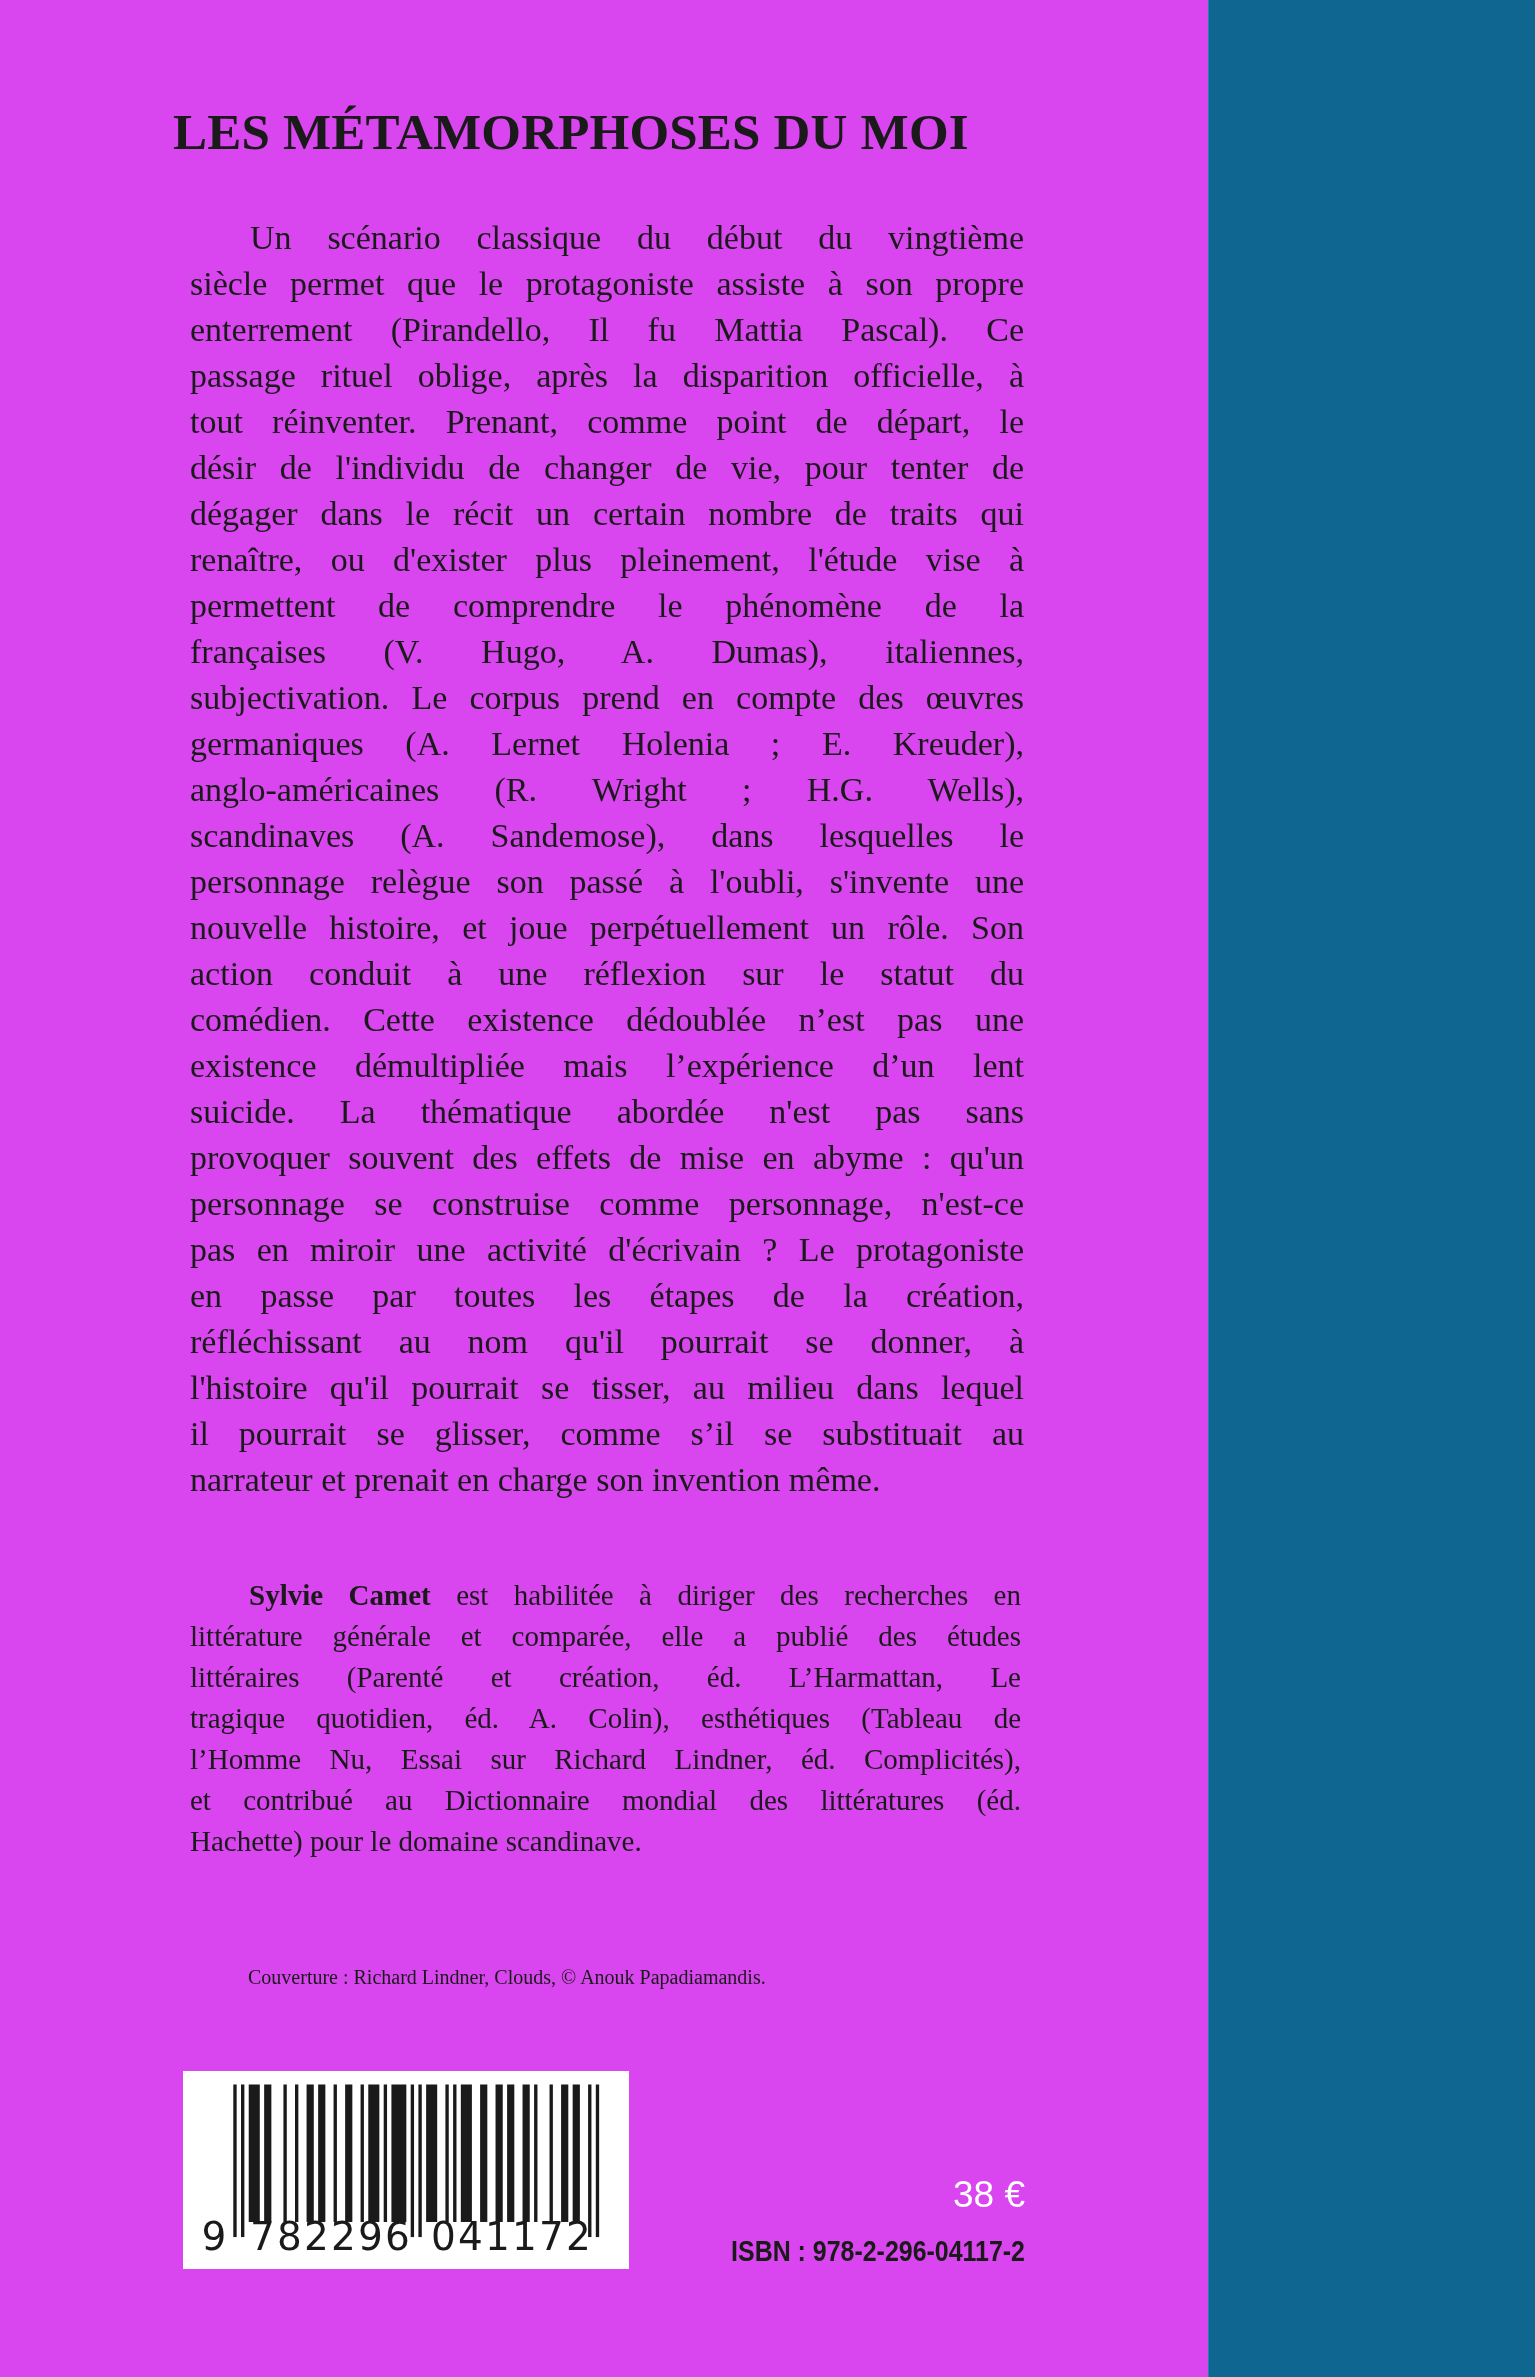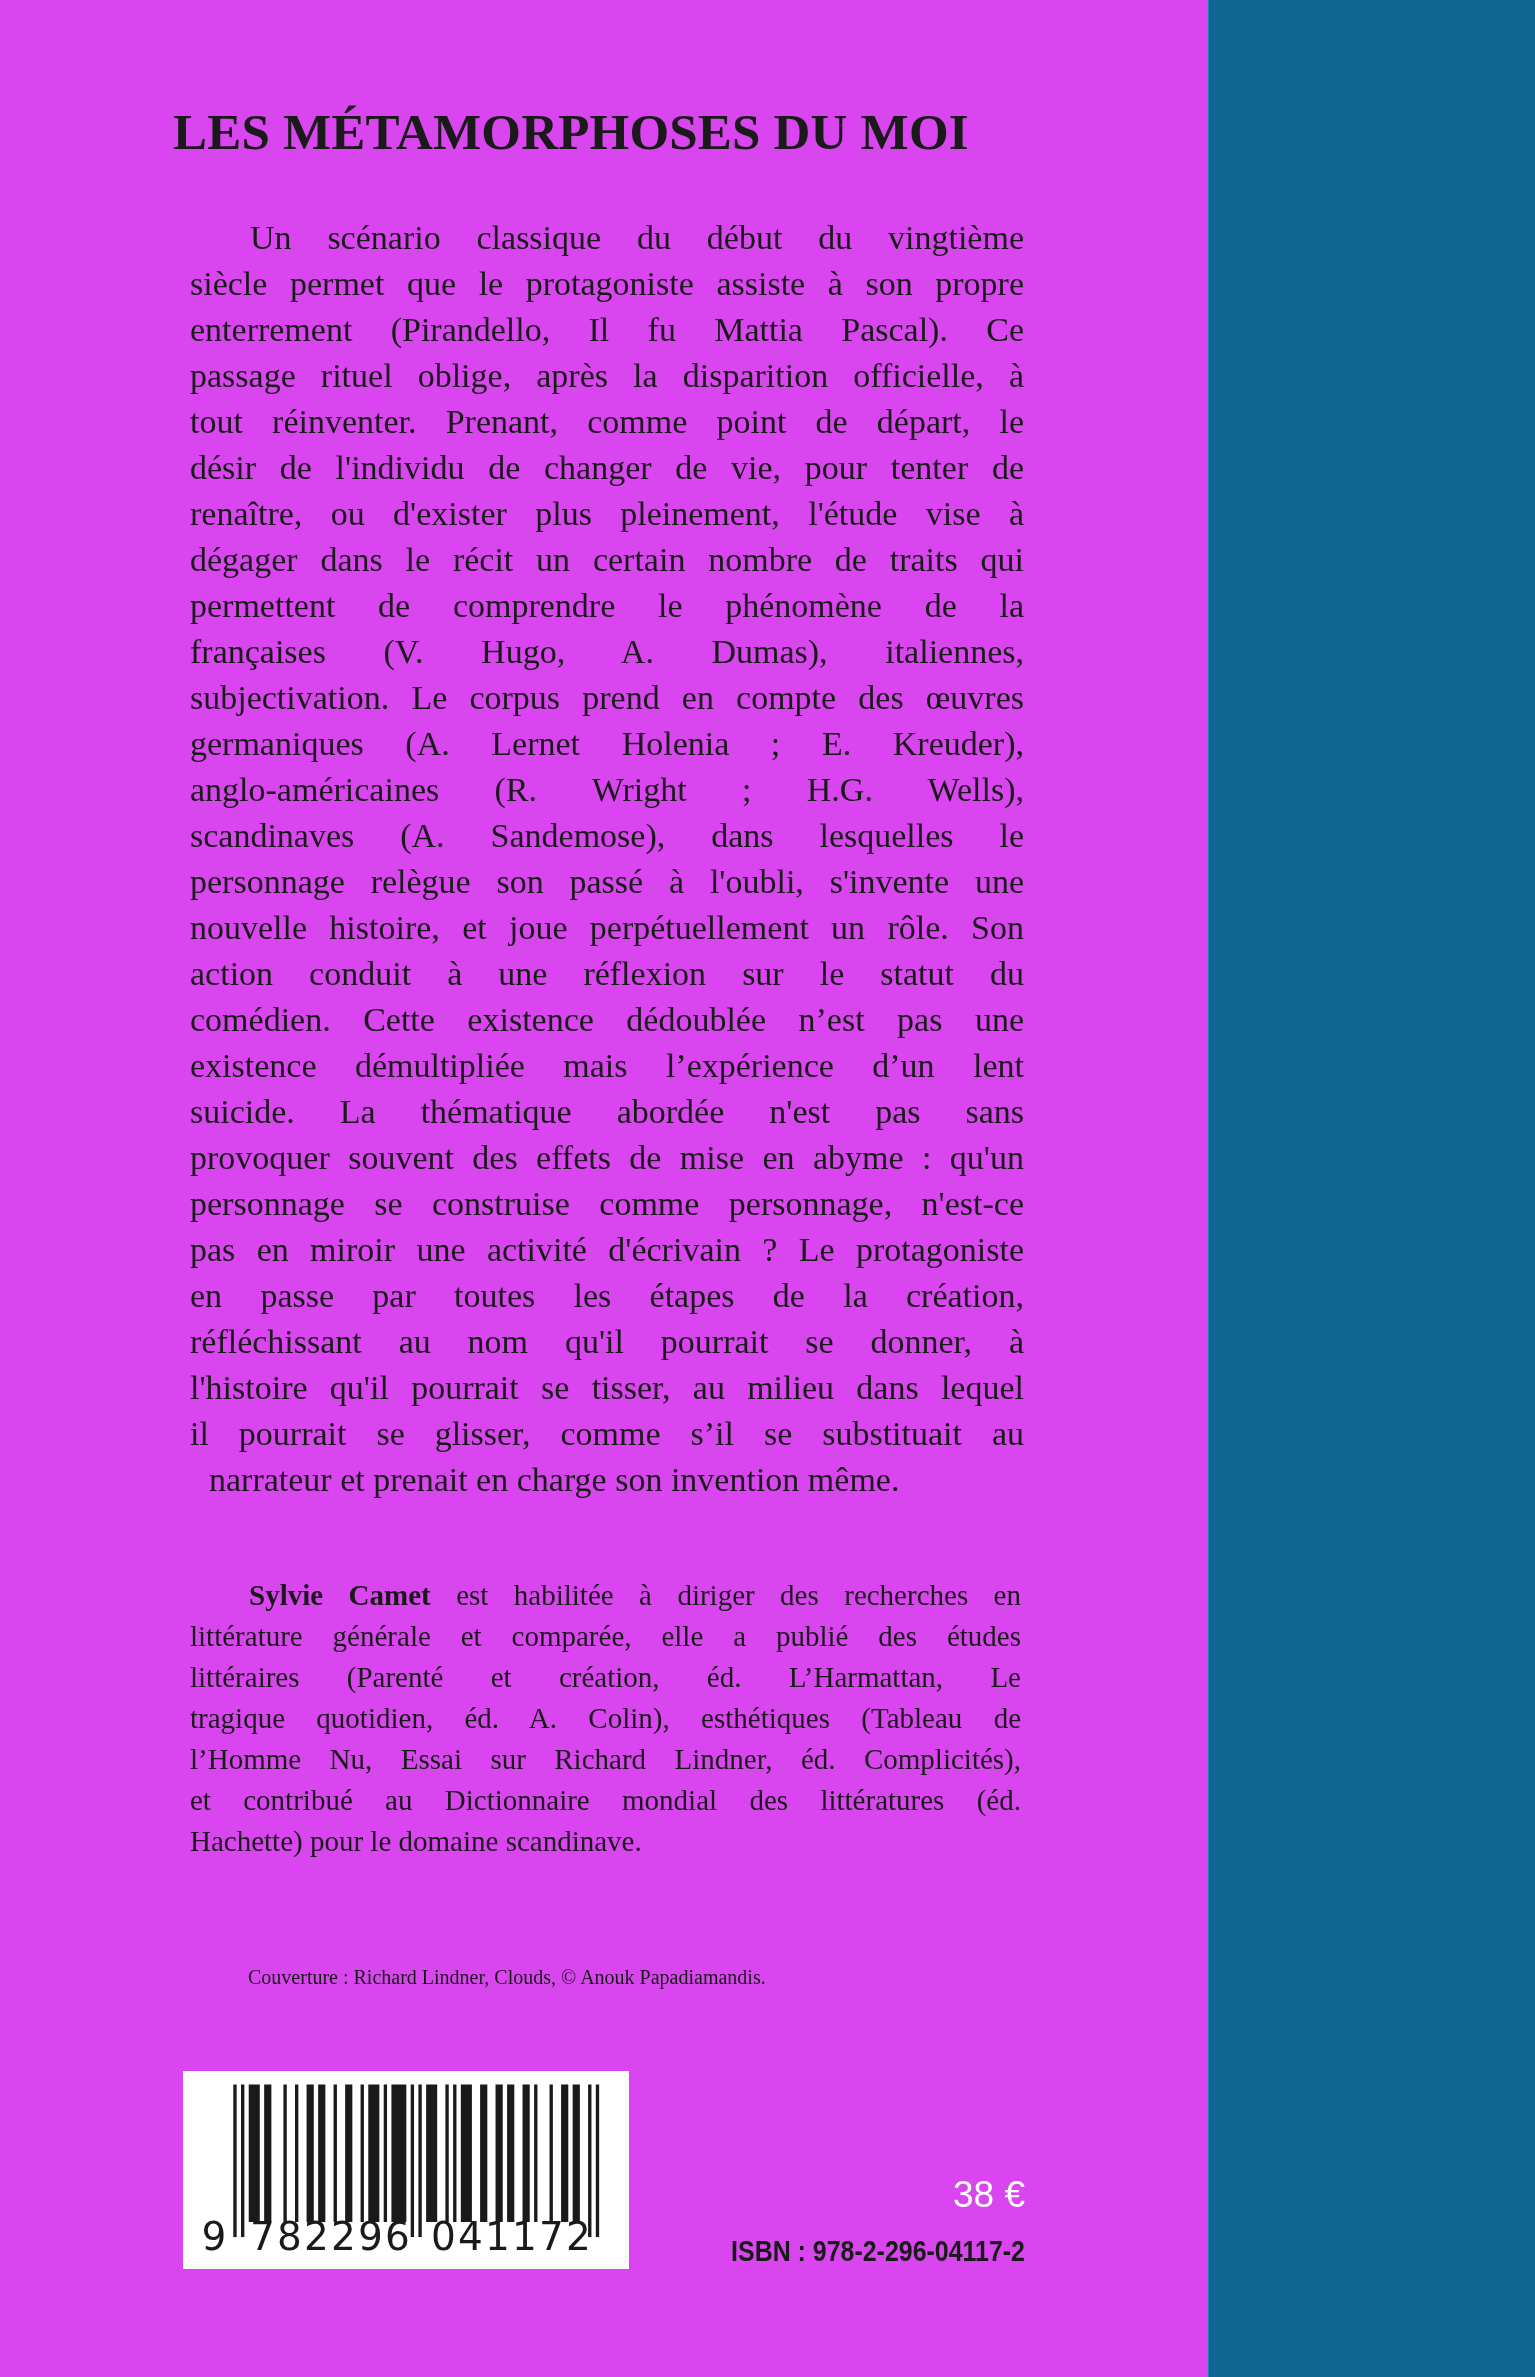--- a/index.html
+++ b/index.html
@@ -58,21 +58,20 @@
     }
     .abstract .line {
       display: block;
       text-align: justify;
       text-align-last: justify;
       white-space: nowrap;
       height: 46px;
     }
     .abstract .line.last {
       text-align-last: left;
-      margin-left: 19px;
     }
     .abstract .line.indent {
       padding-left: 60px;
     }
     .bio {
       position: absolute;
       left: 190px;
       top: 1575px;
       width: 831px;
       margin: 0;
@@ -170,22 +169,22 @@
 <div class="cover">
   <h1 class="title">LES MÉTAMORPHOSES DU MOI</h1>
 
   <div class="abstract" id="abstract">
       <span class="line indent"><span>Un scénario classique du début du vingtième</span></span>
       <span class="line"><span>siècle permet que le protagoniste assiste à son propre</span></span>
       <span class="line"><span>enterrement (Pirandello, </span><span class="i">Il fu Mattia Pascal</span><span>). Ce</span></span>
       <span class="line"><span>passage rituel oblige, après la disparition officielle, à</span></span>
       <span class="line"><span>tout réinventer. Prenant, comme point de départ, le</span></span>
       <span class="line"><span>désir de l'individu de changer de vie, pour tenter de</span></span>
+      <span class="line"><span>dégager dans le récit un certain nombre de traits qui</span></span>
       <span class="line"><span>renaître, ou d'exister plus pleinement, l'étude vise à</span></span>
-      <span class="line"><span>dégager dans le récit un certain nombre de traits qui</span></span>
       <span class="line"><span>permettent de comprendre le phénomène de la</span></span>
       <span class="line"><span>françaises (V. Hugo, A. Dumas), italiennes,</span></span>
       <span class="line"><span>subjectivation. Le corpus prend en compte des œuvres</span></span>
       <span class="line"><span>germaniques (A. Lernet Holenia ; E. Kreuder),</span></span>
       <span class="line"><span>anglo-américaines (R. Wright ; H.G. Wells),</span></span>
       <span class="line"><span>scandinaves (A. Sandemose), dans lesquelles le</span></span>
       <span class="line"><span>personnage relègue son passé à l'oubli, s'invente une</span></span>
       <span class="line"><span>nouvelle histoire, et joue perpétuellement un rôle. Son</span></span>
       <span class="line"><span>action conduit à une réflexion sur le statut du</span></span>
       <span class="line"><span>comédien. Cette existence dédoublée n’est pas une</span></span>

